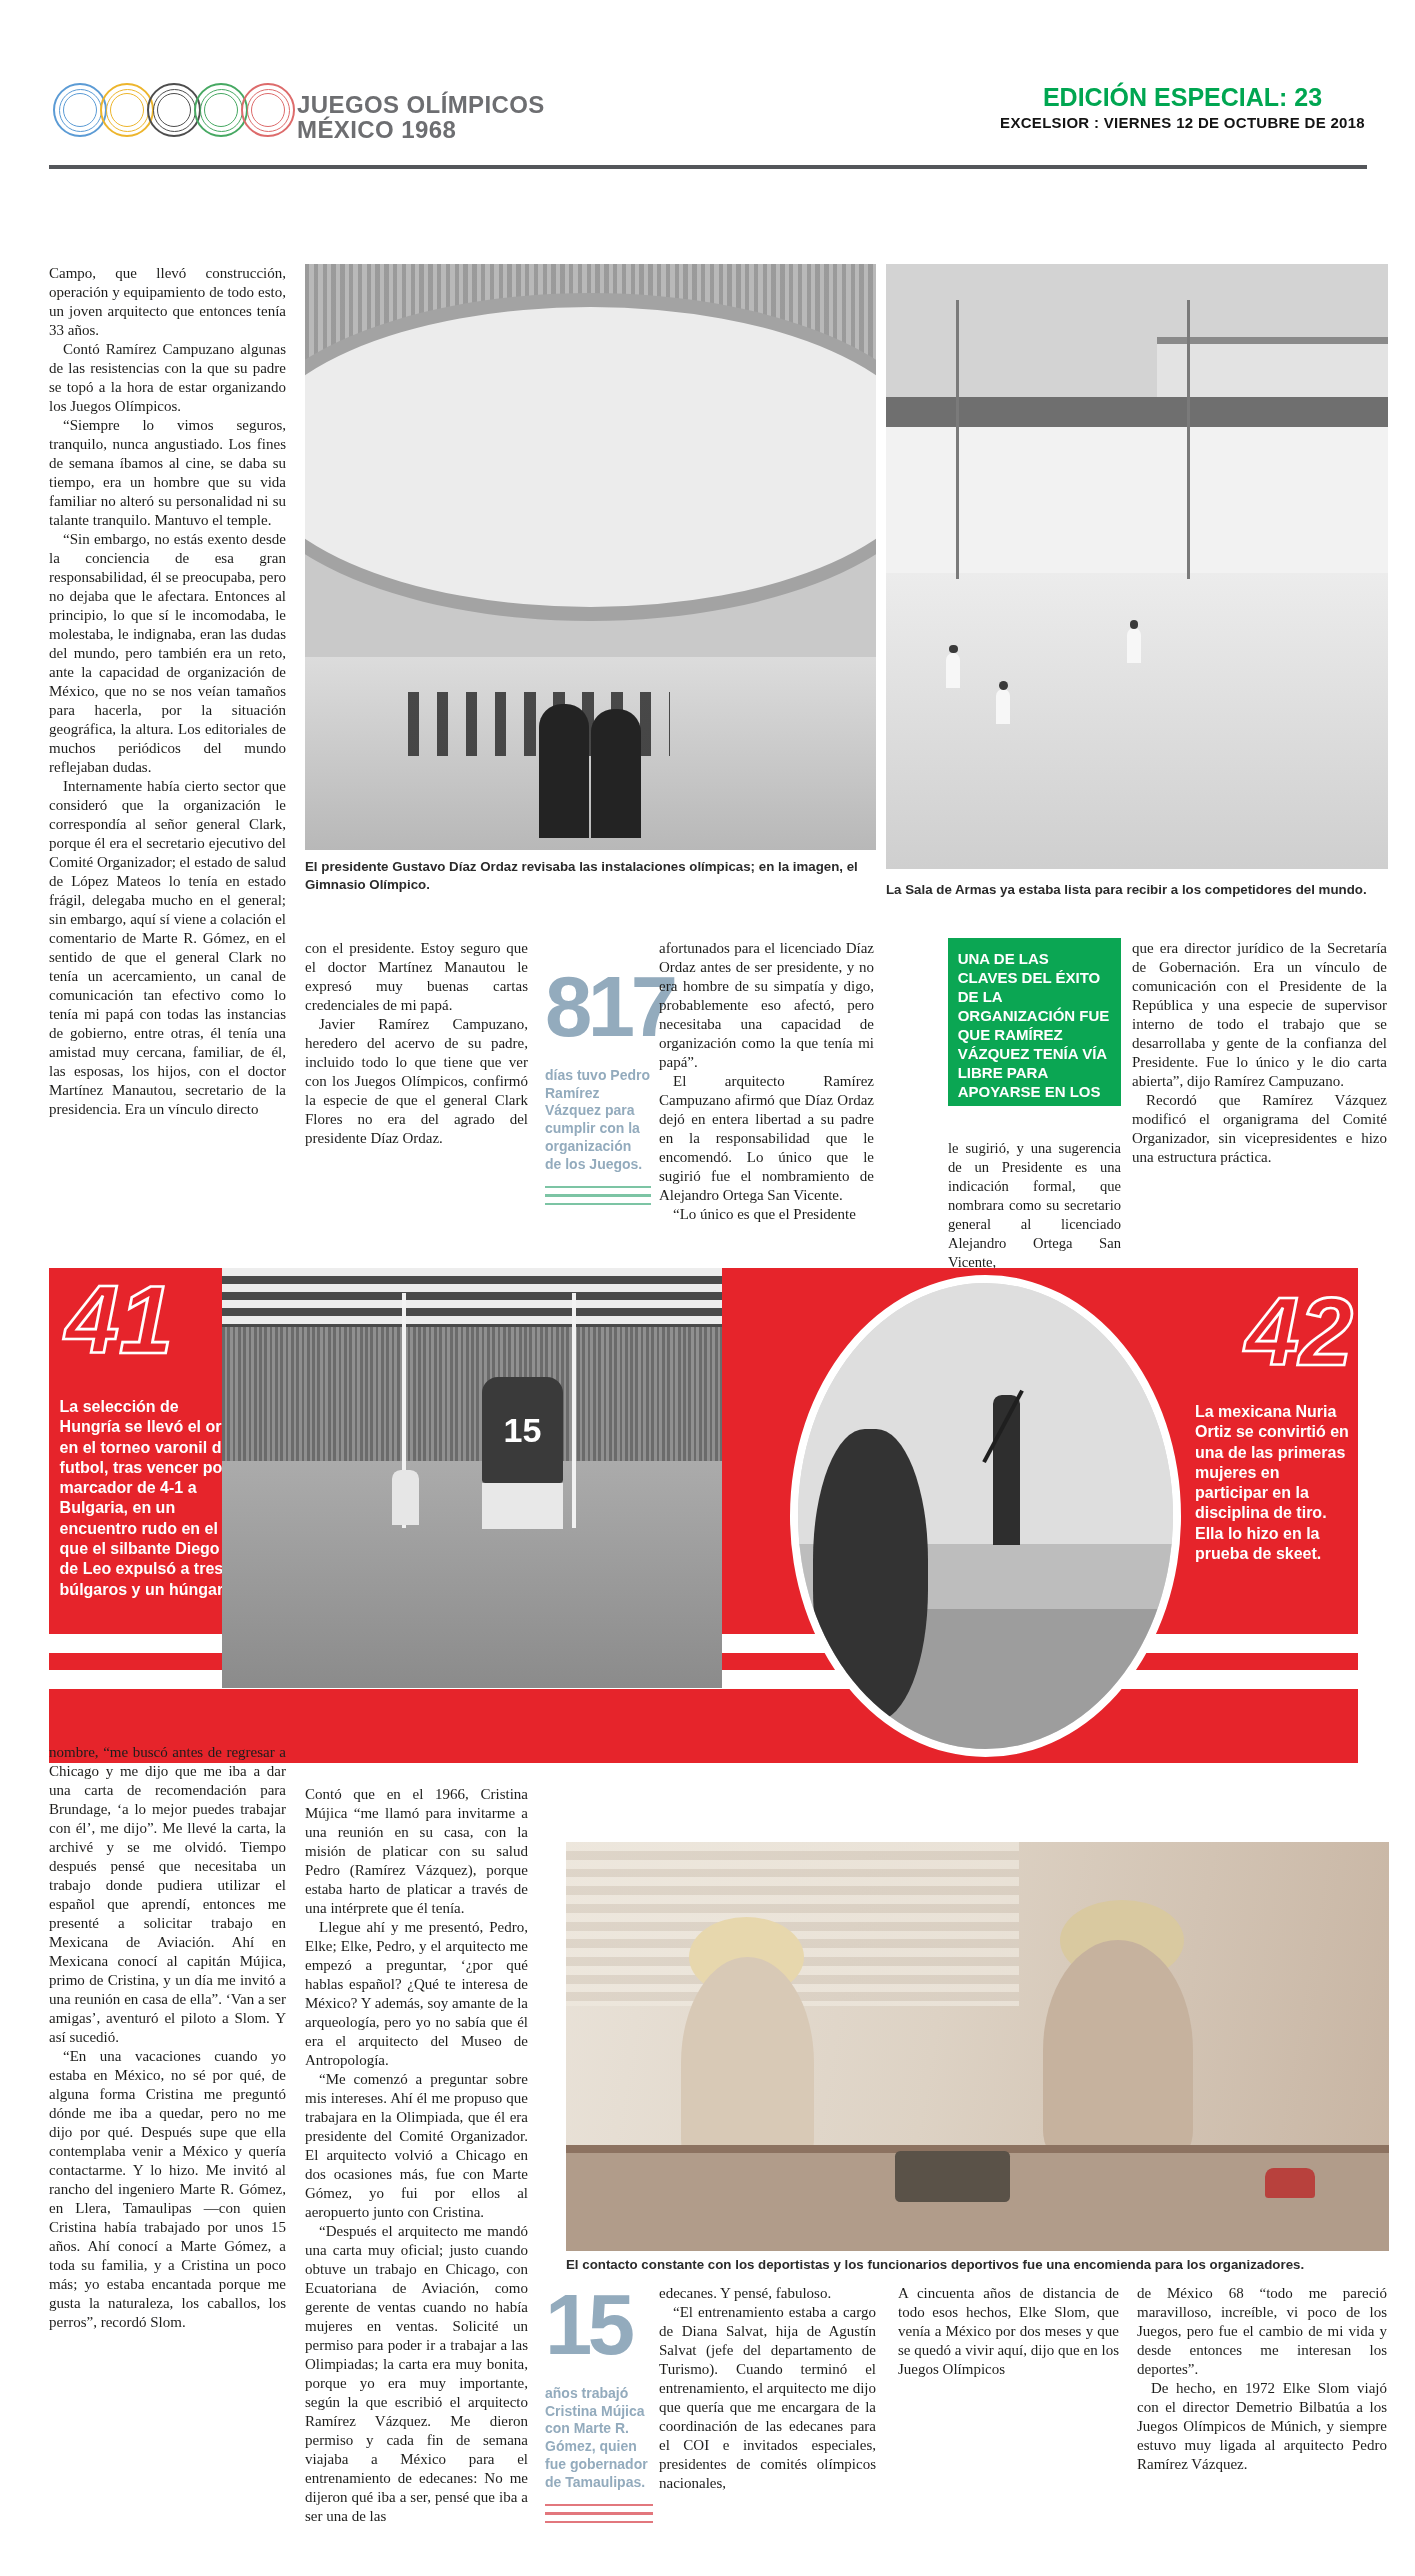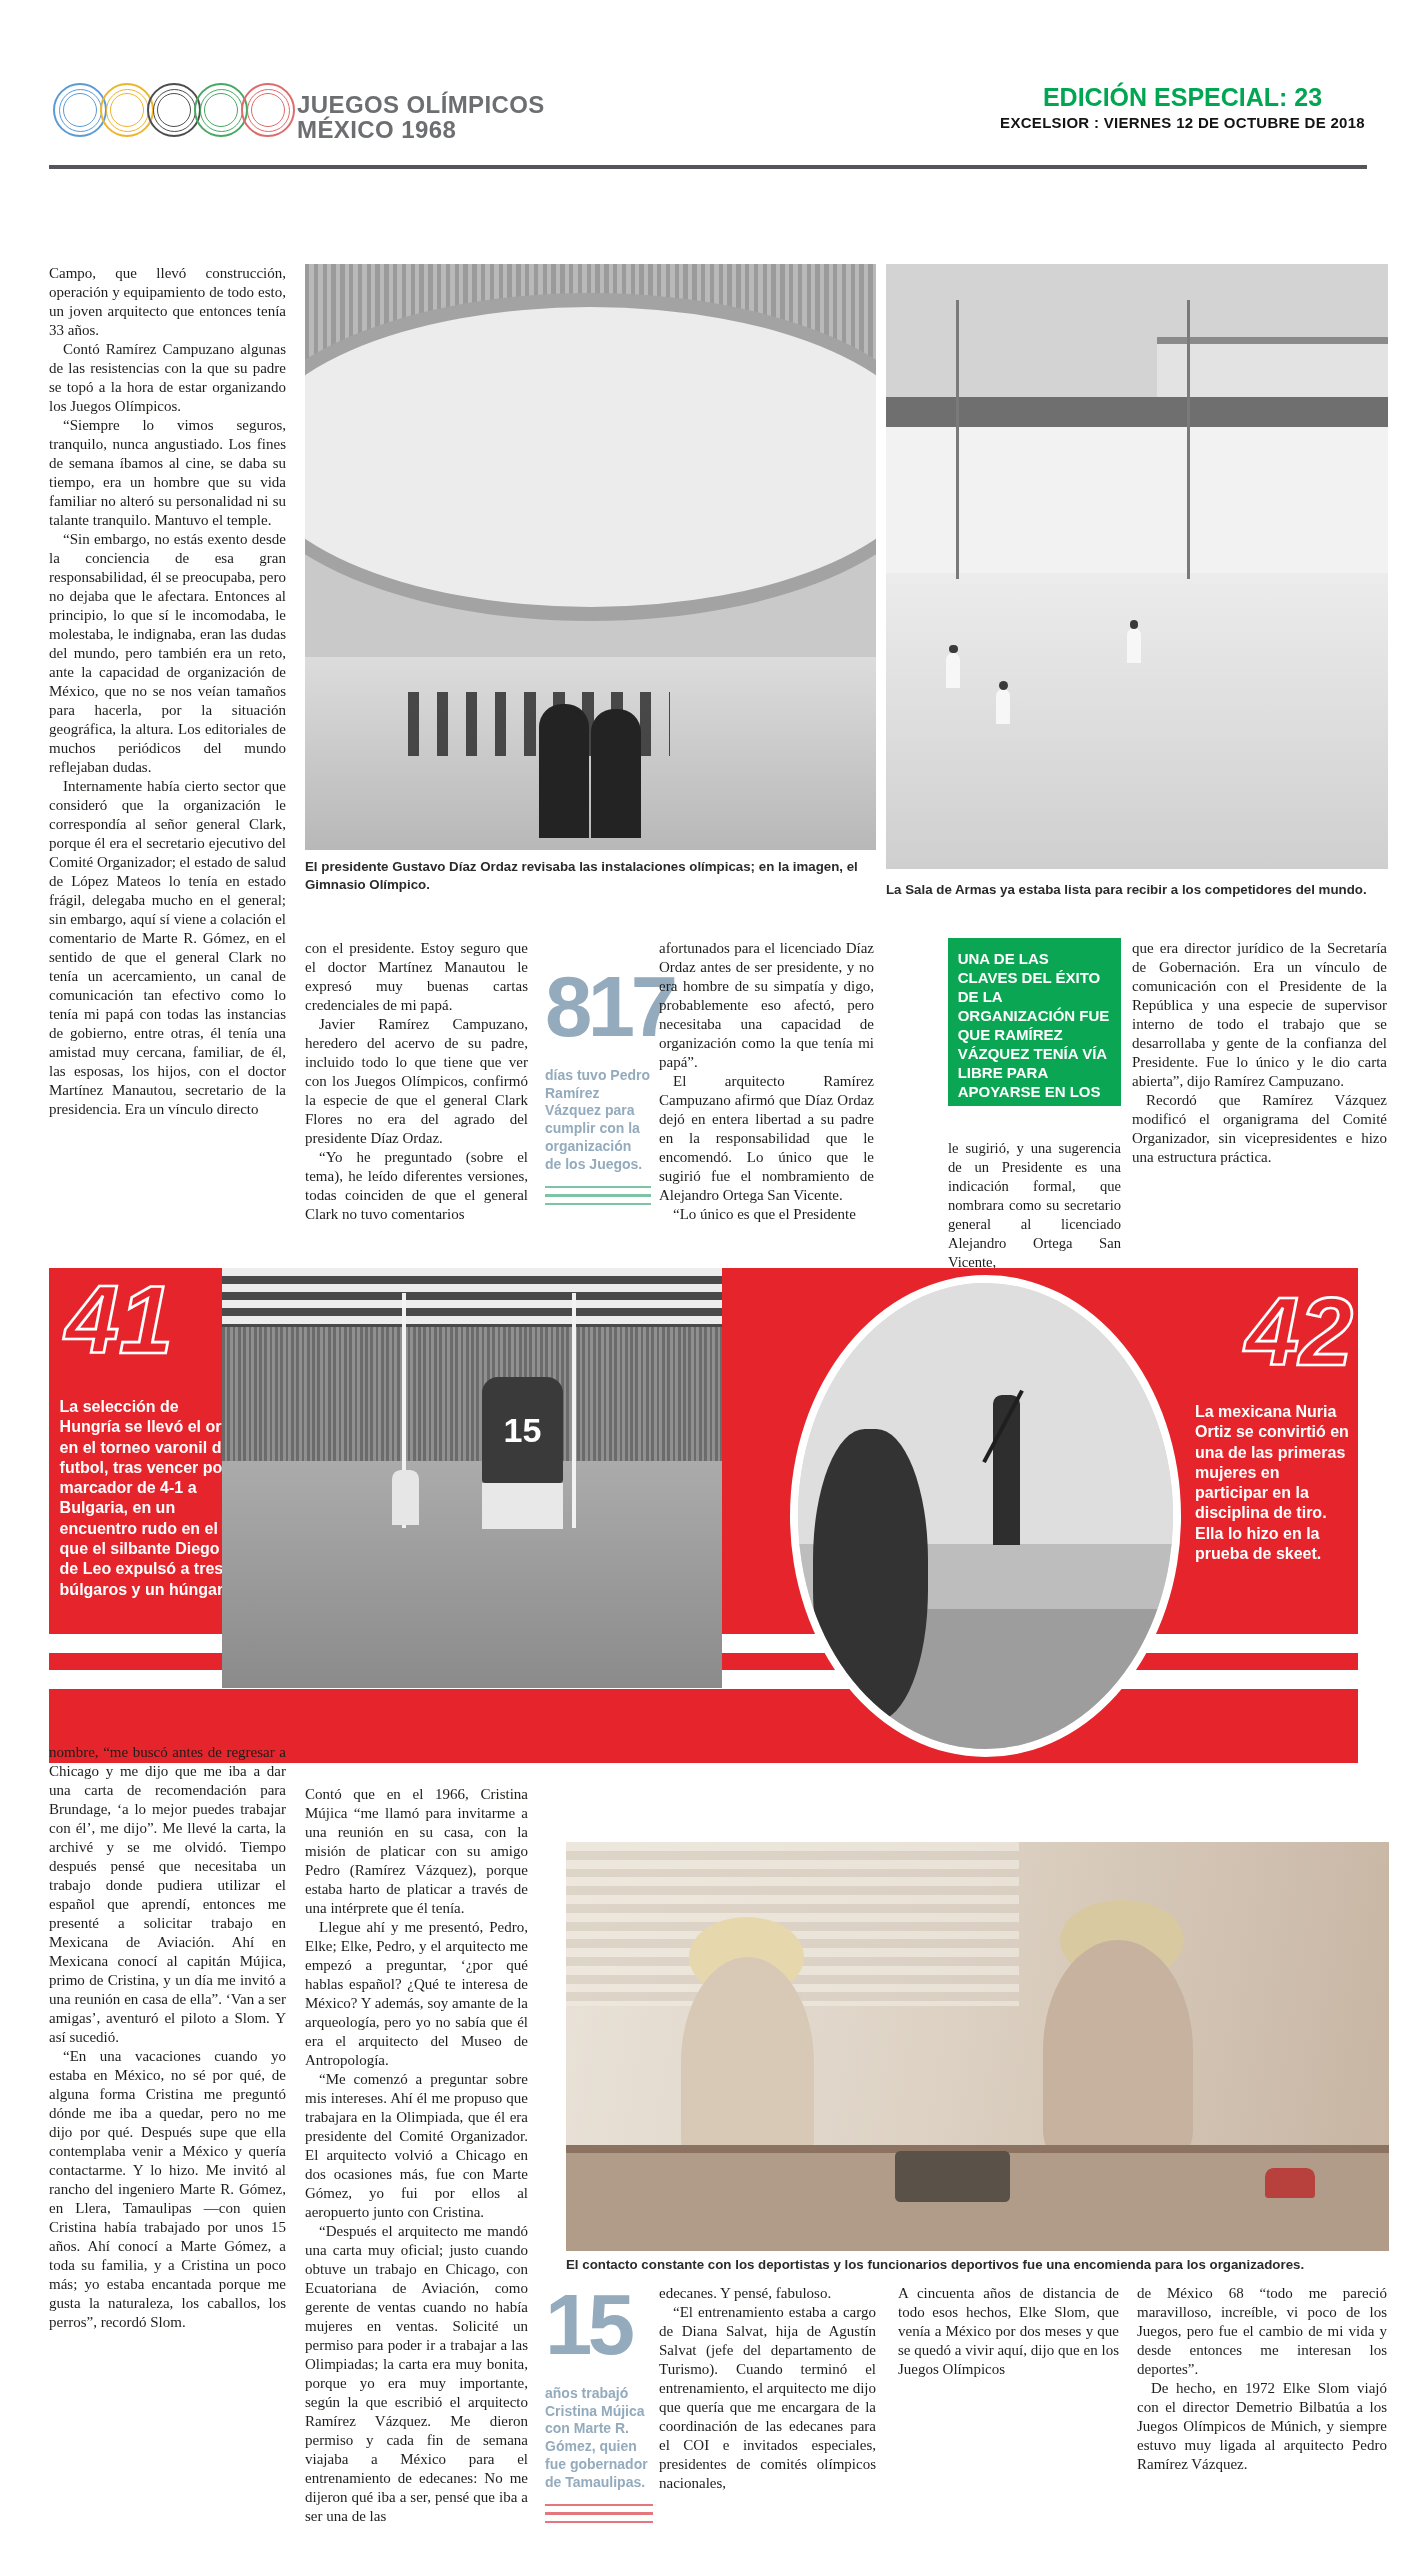--- a/index.html
+++ b/index.html
@@ -182,21 +182,20 @@
   <div class="ps-pole" style="left:60%;"></div>
   <div class="person" style="left:12%;bottom:30%;"></div>
   <div class="person" style="left:22%;bottom:24%;"></div>
   <div class="person" style="left:48%;bottom:34%;"></div>
 </div>
 <div class="caption cap-side">La Sala de Armas ya estaba lista para recibir a los competidores del mundo.</div>
 
 <div class="col t-col2">
     <p>con el presidente. Estoy seguro que el doctor Martínez Manautou le expresó muy buenas cartas credenciales de mi papá.</p>
     <p>Javier Ramírez Campuzano, heredero del acervo de su padre, incluido todo lo que tiene que ver con los Juegos Olímpicos, confirmó la especie de que el general Clark Flores no era del agrado del presidente Díaz Ordaz.</p>
-    <p>“Yo he preguntado (sobre el tema), he leído diferentes versiones, todas coinciden de que el general Clark no tuvo comentarios</p>
   </div>
 
 <div class="stat stat-817">
   <div class="stat-num" style="color: rgb(147, 171, 189);">817</div>
   <div class="stat-cap">días tuvo Pedro Ramírez Vázquez para cumplir con la organización de los Juegos.</div>
   <div class="stat-lines"></div>
 </div>
 
 <div class="col t-col3">
     <p>afortunados para el licenciado Díaz Ordaz antes de ser presidente, y no era hombre de su simpatía y digo, probablemente eso afectó, pero necesitaba una capacidad de organización como la que tenía mi papá”.</p>
@@ -245,21 +244,21 @@
 
   <div class="band-num bn-42">42</div>
   <div class="band-cap bc-42">La mexicana Nuria Ortiz se convirtió en una de las primeras mujeres en participar en la disciplina de tiro. Ella lo hizo en la prueba de skeet.</div>
 </div>
 
 <div class="col b-col1">
     <p>nombre, “me buscó antes de regresar a Chicago y me dijo que me iba a dar una carta de recomendación para Brundage, ‘a lo mejor puedes trabajar con él’, me dijo”. Me llevé la carta, la archivé y se me olvidó. Tiempo después pensé que necesitaba un trabajo donde pudiera utilizar el español que aprendí, entonces me presenté a solicitar trabajo en Mexicana de Aviación. Ahí en Mexicana conocí al capitán Mújica, primo de Cristina, y un día me invitó a una reunión en casa de ella”. ‘Van a ser amigas’, aventuró el piloto a Slom. Y así sucedió.</p>
     <p>“En una vacaciones cuando yo estaba en México, no sé por qué, de alguna forma Cristina me preguntó dónde me iba a quedar, pero no me dijo por qué. Después supe que ella contemplaba venir a México y quería contactarme. Y lo hizo. Me invitó al rancho del ingeniero Marte R. Gómez, en Llera, Tamaulipas —con quien Cristina había trabajado por unos 15 años. Ahí conocí a Marte Gómez, a toda su familia, y a Cristina un poco más; yo estaba encantada porque me gusta la naturaleza, los caballos, los perros”, recordó Slom.</p>
   </div>
 <div class="col b-col2">
-    <p>Contó que en el 1966, Cristina Mújica “me llamó para invitarme a una reunión en su casa, con la misión de platicar con su amigo Pedro (Ramírez Vázquez), porque estaba harto de platicar a través de una intérprete que él tenía.</p>
+    <p>Contó que en el 1966, Cristina Mújica “me llamó para invitarme a una reunión en su casa, con la misión de platicar con su salud Pedro (Ramírez Vázquez), porque estaba harto de platicar a través de una intérprete que él tenía.</p>
     <p>Llegue ahí y me presentó, Pedro, Elke; Elke, Pedro, y el arquitecto me empezó a preguntar, ‘¿por qué hablas español? ¿Qué te interesa de México? Y además, soy amante de la arqueología, pero yo no sabía que él era el arquitecto del Museo de Antropología.</p>
     <p>“Me comenzó a preguntar sobre mis intereses. Ahí él me propuso que trabajara en la Olimpiada, que él era presidente del Comité Organizador. El arquitecto volvió a Chicago en dos ocasiones más, fue con Marte Gómez, yo fui por ellos al aeropuerto junto con Cristina.</p>
     <p>“Después el arquitecto me mandó una carta muy oficial; justo cuando obtuve un trabajo en Chicago, con Ecuatoriana de Aviación, como gerente de ventas cuando no había mujeres en ventas. Solicité un permiso para poder ir a trabajar a las Olimpiadas; la carta era muy bonita, porque yo era muy importante, según la que escribió el arquitecto Ramírez Vázquez. Me dieron permiso y cada fin de semana viajaba a México para el entrenamiento de edecanes: No me dijeron qué iba a ser, pensé que iba a ser una de las</p>
   </div>
 
 <div class="photo photo-bottom">
   <div class="pb-blinds"></div>
   <div class="pb-hair1"></div>
   <div class="pb-fig1"></div>
   <div class="pb-hair2"></div>

